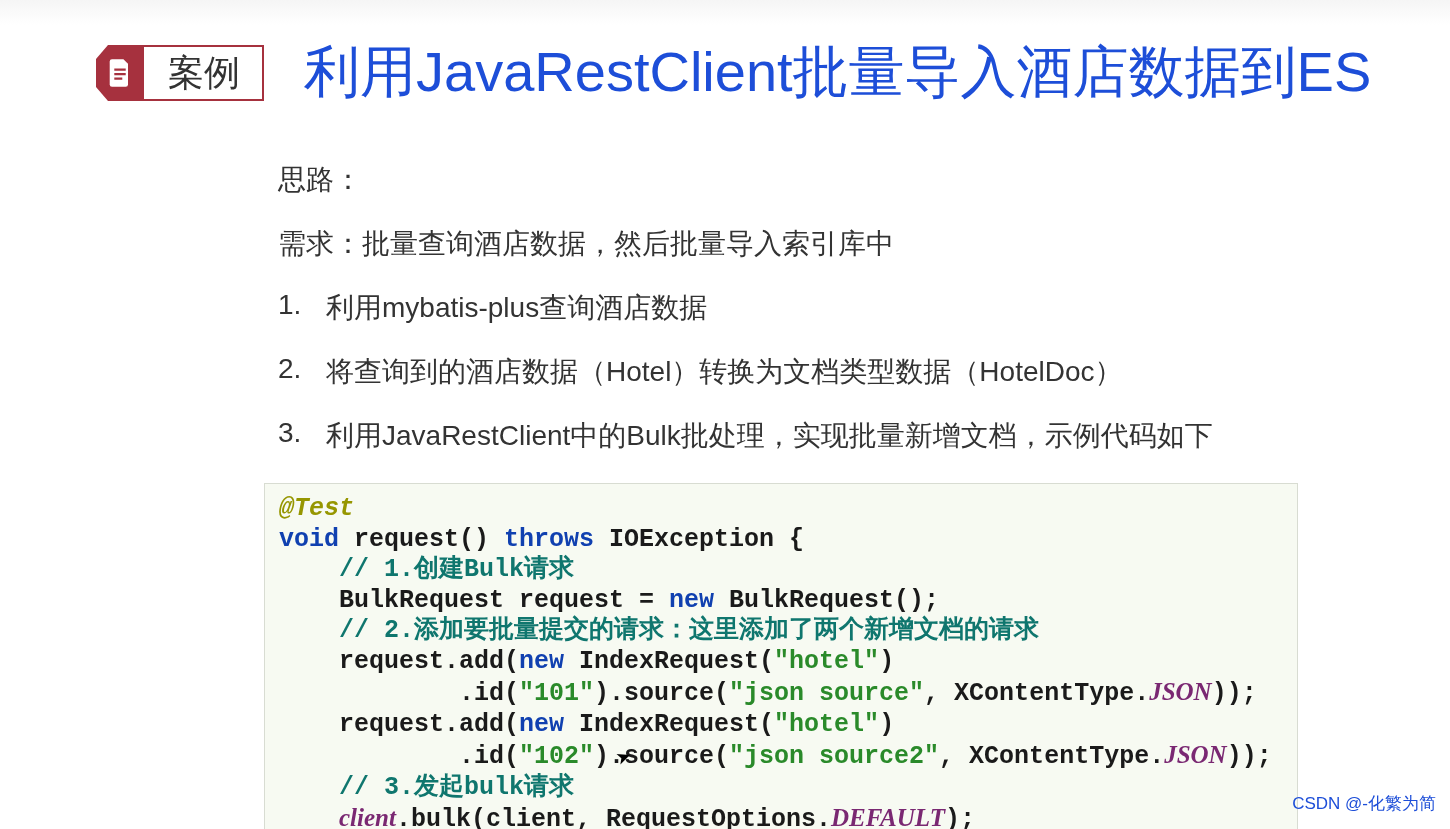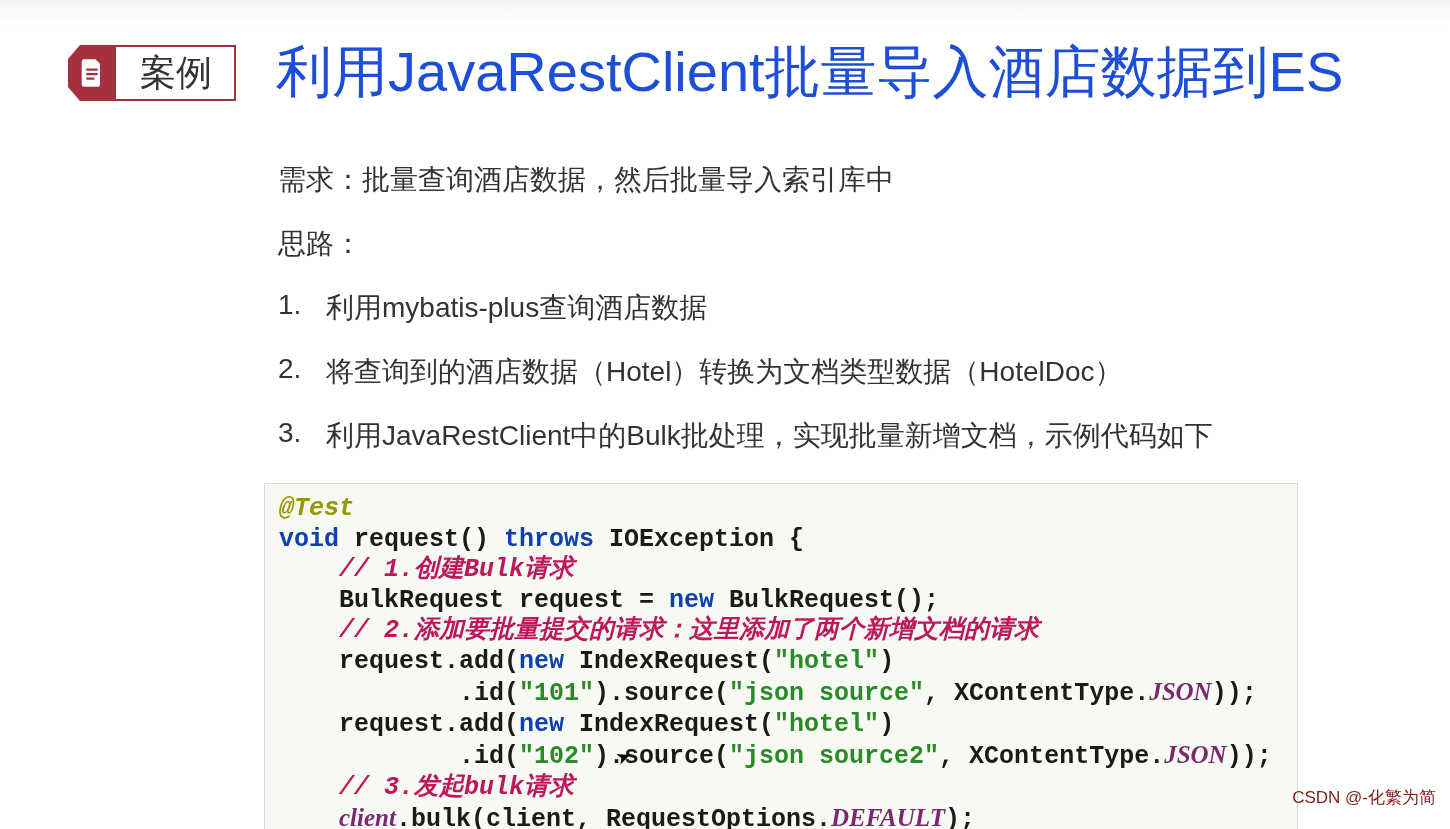--- a/index.html
+++ b/index.html
@@ -8,20 +8,21 @@
       height: 829px;
       background: linear-gradient(to bottom, #f5f5f5 0%, #ffffff 3%, #ffffff 100%);
       font-family: "Microsoft YaHei", "PingFang SC", sans-serif;
       position: relative;
       overflow: hidden;
     }
     .header-row {
       display: flex;
       align-items: center;
       padding: 35px 8px 0 68px;
+      margin-left: 28px;
     }
     .badge-wrap {
       display: flex;
       align-items: stretch;
       height: 56px;
     }
     .badge-icon {
       width: 48px;
       height: 56px;
       background: #a6313e;
@@ -86,61 +87,61 @@
       border: 1px solid #d8dcd2;
       padding: 10px 14px 10px 14px;
       font-family: "Consolas", "Courier New", monospace;
       font-size: 25px;
       line-height: 1.22;
       color: #1a1a1a;
       font-weight: 600;
     }
     .tok-anno { color: #969600; font-style: italic; }
     .tok-kw   { color: #1040b0; font-weight: 700; }
-    .tok-cmt  { color: #be185d; font-style: italic; font-weight: 600; }
+    .tok-cmt  { color: #0f766e; font-weight: 600; }
     .tok-str  { color: #2a8a2a; font-weight: 700; }
     .tok-fld  { color: #7a2872; font-style: italic; font-weight: 700; font-family: Liberation Serif, serif; }
     .ind1 { padding-left: 60px; display: inline-block; }
     .ind2 { padding-left: 180px; display: inline-block; }
     .cursor {
       position: absolute;
       top: 746px;
       left: 616px;
       font-size: 18px;
       transform: rotate(-20deg);
       color: #000;
     }
     .watermark {
       position: absolute;
-      bottom: 20px;
+      bottom: 14px;
       right: 14px;
       font-size: 17px;
-      color: #7f1d1d;
+      color: #1d4ed8;
       font-family: sans-serif;
     }
   </style>
 </head>
 <body>
 
 <div class="header-row">
   <div class="badge-wrap">
     <div class="badge-icon">
       <svg viewBox="0 0 24 28">
           <path fill="#fff" d="M5 2h10l4 4v18a2 2 0 0 1-2 2H5a2 2 0 0 1-2-2V4a2 2 0 0 1 2-2z"></path>
           <path fill="#a6313e" d="M7 10h10v2H7zm0 4h10v2H7zm0 4h7v2H7z"></path>
         </svg>
     </div>
     <div class="badge-label">案例</div>
   </div>
   <div class="page-title">利用JavaRestClient批量导入酒店数据到ES</div>
 </div>
 
 <div class="content">
+  <div class="req-line">思路：</div>
   <div class="req-line">需求：批量查询酒店数据，然后批量导入索引库中</div>
-  <div class="req-line">思路：</div>
   <ol class="step-list">
     <li><span>利用mybatis-plus查询酒店数据</span></li>
     <li><span>将查询到的酒店数据（Hotel）转换为文档类型数据（HotelDoc）</span></li>
     <li><span>利用JavaRestClient中的Bulk批处理，实现批量新增文档，示例代码如下</span></li>
   </ol>
 </div>
 
 <div class="code-block">
 <div><span class="tok-anno">@Test</span></div>
 <div><span class="tok-kw">void</span><span> request() </span><span class="tok-kw">throws</span><span> IOException {</span></div>

